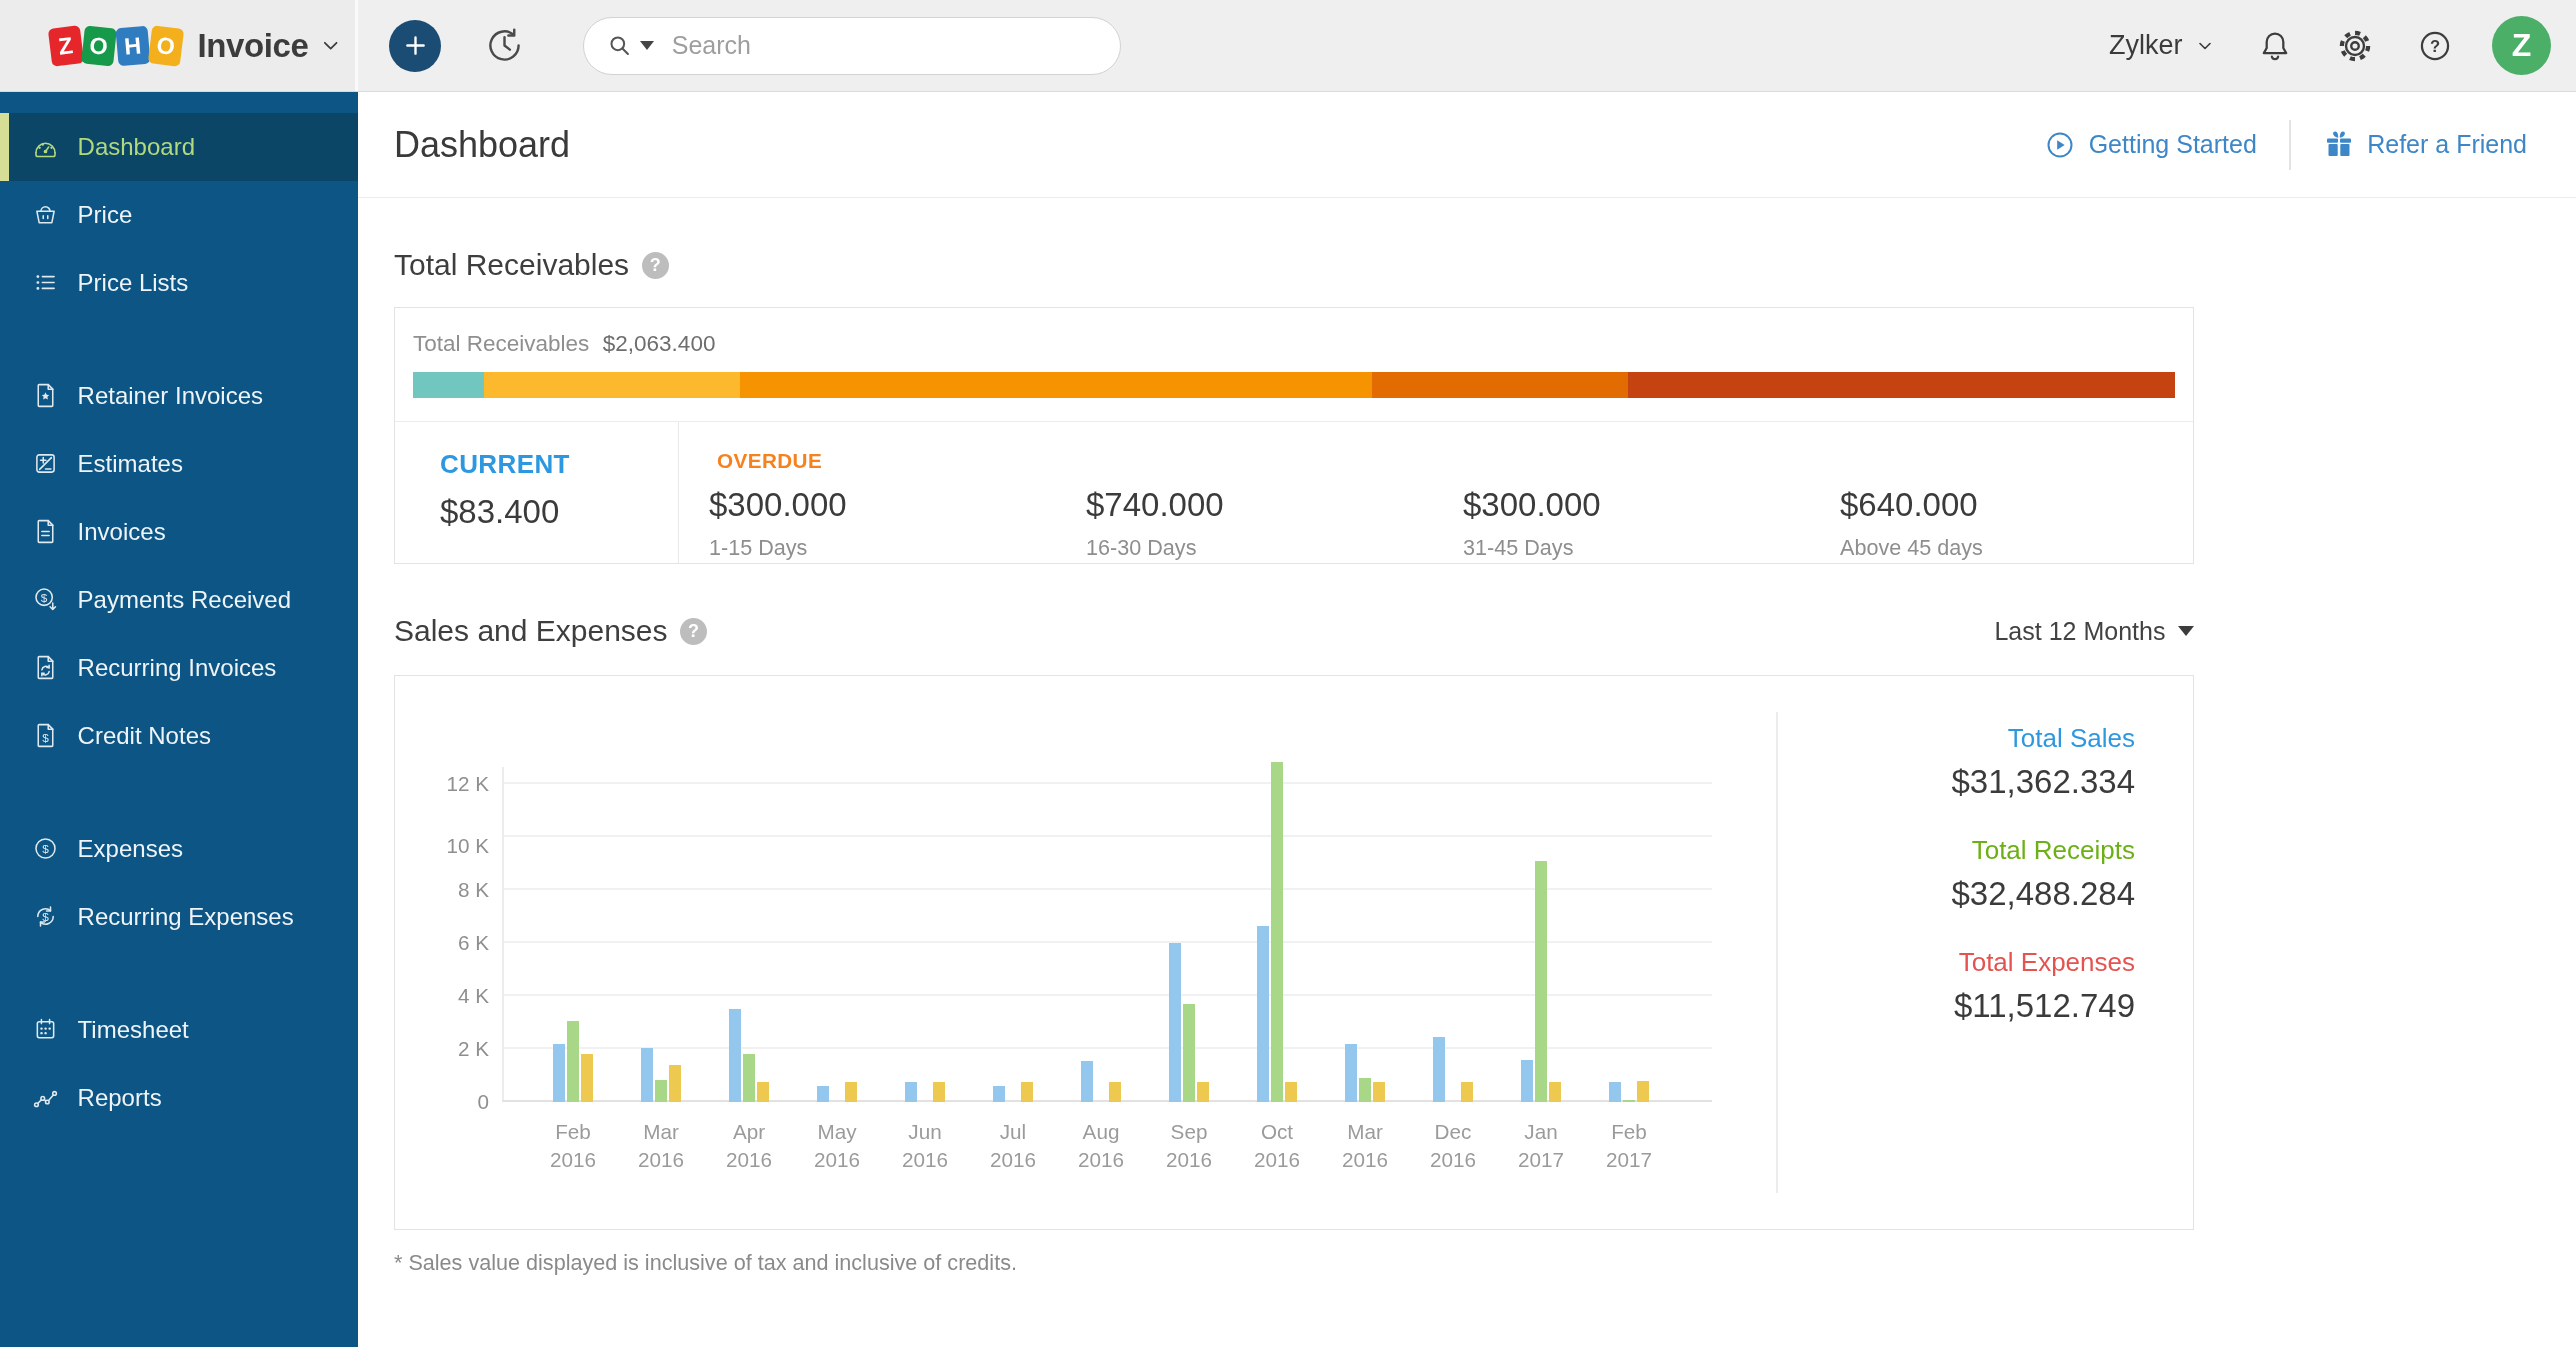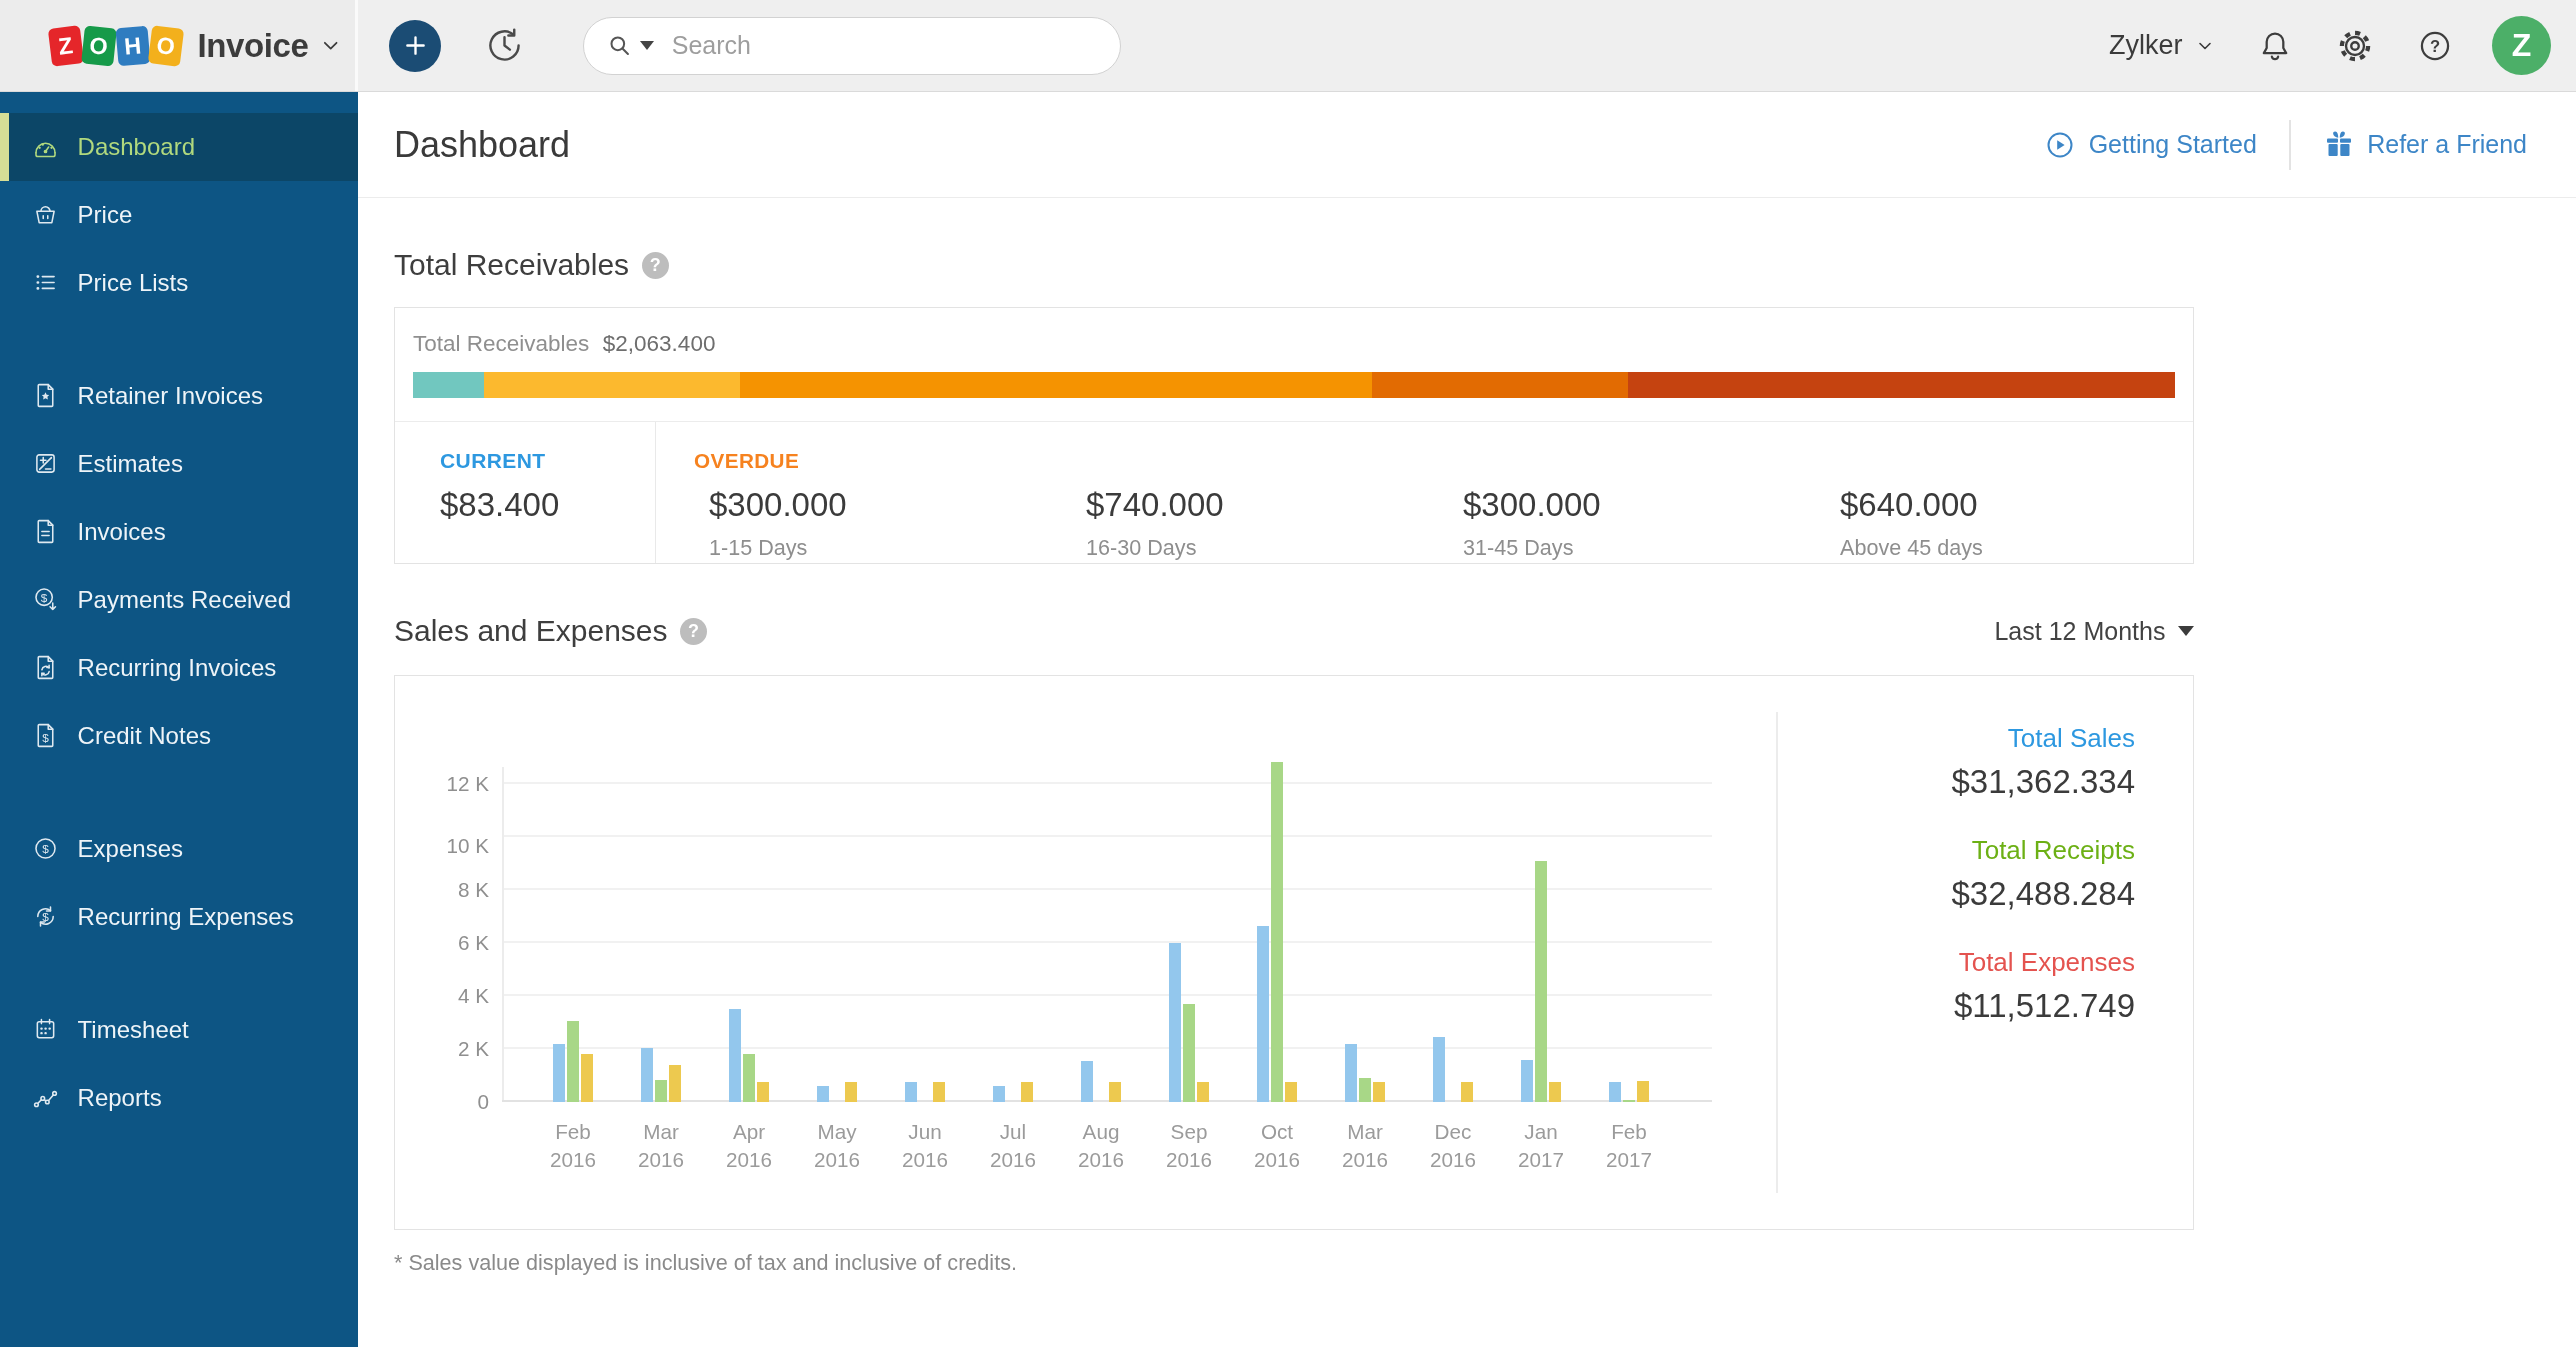--- a/index.html
+++ b/index.html
@@ -63,25 +63,25 @@
   .card { border:1.8px solid #e3e3e3; background:#fff; width:1800px; }
   .card.recv { margin-top:25px; }
   .recv-summary { padding:23.4px 18px 0 18px; font-size:22.5px; }
   .recv-summary .lbl { color:#8f8f8f; }
   .recv-summary .amt { color:#6e6e6e; margin-left:7.2px; }
   .recv-bar { display:flex; height:26px; margin:14.4px 18px 0 18px; overflow:hidden; }
   .recv-bar .seg { height:100%; }
   .recv-divider { border-top:1.8px solid #ececec; margin-top:23.4px; }
   .stats-row { display:flex; height:141px; }
   .stat-col-current { width:334px; padding:27px 0 0 45px; border-right:1.8px solid #e9e9e9; }
-  .stat-label { font-size:21px; font-weight:bold; letter-spacing:0.4px; }
+  .stat-label { font-size:26px; font-weight:bold; letter-spacing:0.4px; }
   .stat-amount { font-size:33px; color:#3b3b3b; margin-top:12.6px; }
   .aging-region { padding-top:27px; }
   .aging-label { margin-left:38px; font-size:20.7px; font-weight:bold; letter-spacing:0.4px; }
-  .aging-cols { display:flex; margin-left:53px;gap:24px; }
+  .aging-cols { display:flex; margin-left:30px;gap:24px; }
   .aging-col { width:353px; }
   .aging-amount { font-size:33px; color:#3b3b3b; margin-top:12.6px; }
   .aging-period { font-size:21.6px; color:#8e8e8e; margin-top:10.8px; }
 
   .card.chart-card { margin-top:27px; height:555px; position:relative; }
   .plot { position:absolute; left:107px; top:73px; width:1210px; height:353px; }
   .plot .axis-y { position:absolute; left:0; top:18px; bottom:0; width:1.8px; background:#ececec; }
   .gridline { position:absolute; left:0; right:0; height:1.8px; background:#f1f1f1; }
   .baseline { position:absolute; left:0; right:0; bottom:0; height:1.8px; background:#e2e2e2; }
   .ylabels { position:absolute; left:-99px; top:0; bottom:0; width:86px; }

